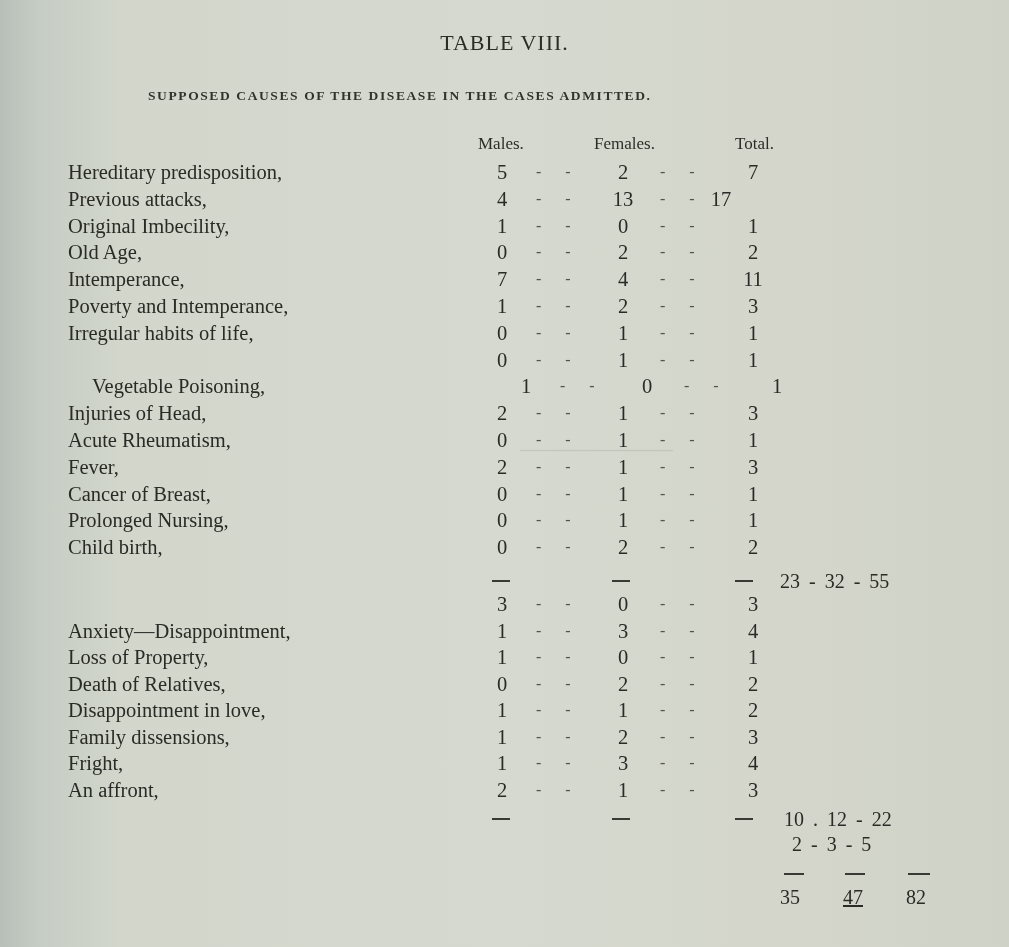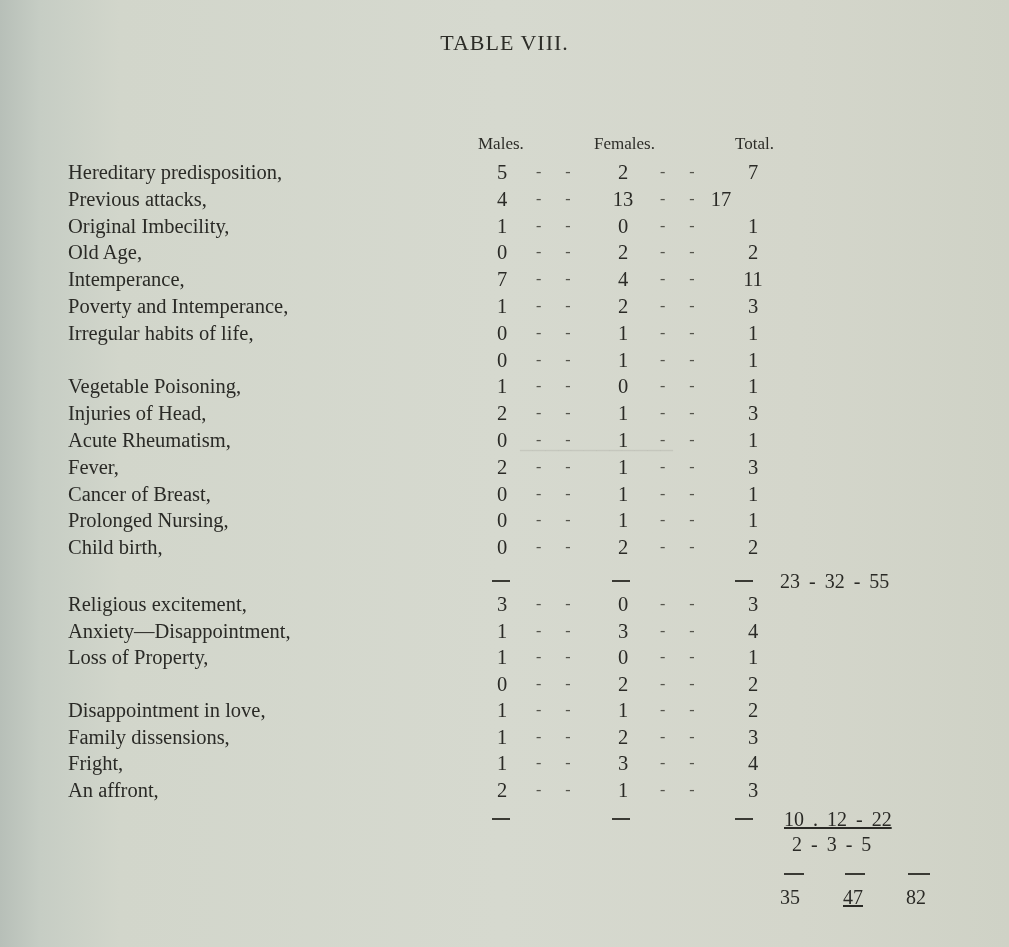--- a/index.html
+++ b/index.html
@@ -31,20 +31,21 @@
     .faint { position: absolute; color: rgba(80,80,70,0.12); font-size: 18px; white-space: nowrap; }
   </style>
 </head>
 <body>
 
 <div class="page">
 
   <div class="faint" style="left:520px; top:440px;">────────────</div>
 
   <div class="title">TABLE VIII.</div>
+  <div class="subtitle">SUPPOSED CAUSES OF THE DISEASE IN THE CASES ADMITTED.</div>
 
   <div class="col-head" style="left:478px;">Males.</div>
   <div class="col-head" style="left:594px;">Females.</div>
   <div class="col-head" style="left:735px;">Total.</div>
 
   <div id="group1">
       <div class="row" style="top: 159px;">
         <span class="label">Hereditary predisposition,</span>
         <span class="num" style="left:414px;">5</span>
         <span class="dash" style="left:468px;">- -</span>
@@ -100,21 +101,21 @@
         <span class="dash" style="left:592px;">- -</span>
         <span class="num" style="left:665px;">1</span>
       </div>
       <div class="row" style="top: 346.6px;">
         <span class="num" style="left:414px;">0</span>
         <span class="dash" style="left:468px;">- -</span>
         <span class="num" style="left:535px;">1</span>
         <span class="dash" style="left:592px;">- -</span>
         <span class="num" style="left:665px;">1</span>
       </div>
-      <div class="row" style="top: 373.4px;">
+      <div class="row" style="top: 373.4px; margin-left: 24px;">
         <span class="label">Vegetable Poisoning,</span>
         <span class="num" style="left:414px;">1</span>
         <span class="dash" style="left:468px;">- -</span>
         <span class="num" style="left:535px;">0</span>
         <span class="dash" style="left:592px;">- -</span>
         <span class="num" style="left:665px;">1</span>
       </div>
       <div class="row" style="top: 400.2px;">
         <span class="label">Injuries of Head,</span>
         <span class="num" style="left:414px;">2</span>
@@ -165,21 +166,20 @@
       </div>
     </div>
 
   <div class="rule" style="left:492px; top:580px;"></div>
   <div class="rule" style="left:612px; top:580px;"></div>
   <div class="rule" style="left:735px; top:580px;"></div>
   <div class="sub" style="left:780px; top:570px;">23 - 32 - 55</div>
 
   <div id="group2">
       <div class="row" style="top: 591px;">
-        <span class="label">Religious excitement,</span>
         <span class="num" style="left:414px;">3</span>
         <span class="dash" style="left:468px;">- -</span>
         <span class="num" style="left:535px;">0</span>
         <span class="dash" style="left:592px;">- -</span>
         <span class="num" style="left:665px;">3</span>
       </div>
       <div class="row" style="top: 617.5px;">
         <span class="label">Anxiety—Disappointment,</span>
         <span class="num" style="left:414px;">1</span>
         <span class="dash" style="left:468px;">- -</span>
@@ -189,20 +189,21 @@
       </div>
       <div class="row" style="top: 644px;">
         <span class="label">Loss of Property,</span>
         <span class="num" style="left:414px;">1</span>
         <span class="dash" style="left:468px;">- -</span>
         <span class="num" style="left:535px;">0</span>
         <span class="dash" style="left:592px;">- -</span>
         <span class="num" style="left:665px;">1</span>
       </div>
       <div class="row" style="top: 670.5px;">
+        <span class="label">Death of Relatives,</span>
         <span class="num" style="left:414px;">0</span>
         <span class="dash" style="left:468px;">- -</span>
         <span class="num" style="left:535px;">2</span>
         <span class="dash" style="left:592px;">- -</span>
         <span class="num" style="left:665px;">2</span>
       </div>
       <div class="row" style="top: 697px;">
         <span class="label">Disappointment in love,</span>
         <span class="num" style="left:414px;">1</span>
         <span class="dash" style="left:468px;">- -</span>
@@ -232,21 +233,21 @@
         <span class="dash" style="left:468px;">- -</span>
         <span class="num" style="left:535px;">1</span>
         <span class="dash" style="left:592px;">- -</span>
         <span class="num" style="left:665px;">3</span>
       </div>
     </div>
 
   <div class="rule" style="left:492px; top:818px;"></div>
   <div class="rule" style="left:612px; top:818px;"></div>
   <div class="rule" style="left:735px; top:818px;"></div>
-  <div class="sub" style="left:784px; top:808px;text-decoration:underline;">10 . 12 - 22</div>
+  <div class="sub" style="left:784px; top:808px;">10 . 12 - 22</div>
 
   <div class="sub" style="left:792px; top:833px;">2 - 3 - 5</div>
 
   <div class="rule" style="left:784px; top:873px; width:20px;"></div>
   <div class="rule" style="left:845px; top:873px; width:20px;"></div>
   <div class="rule" style="left:908px; top:873px; width:22px;"></div>
 
   <div class="sub" style="left:780px; top:886px;">35</div>
   <div class="sub" style="left:843px; top:886px;text-decoration:underline;">47</div>
   <div class="sub" style="left:906px; top:886px;">82</div>

